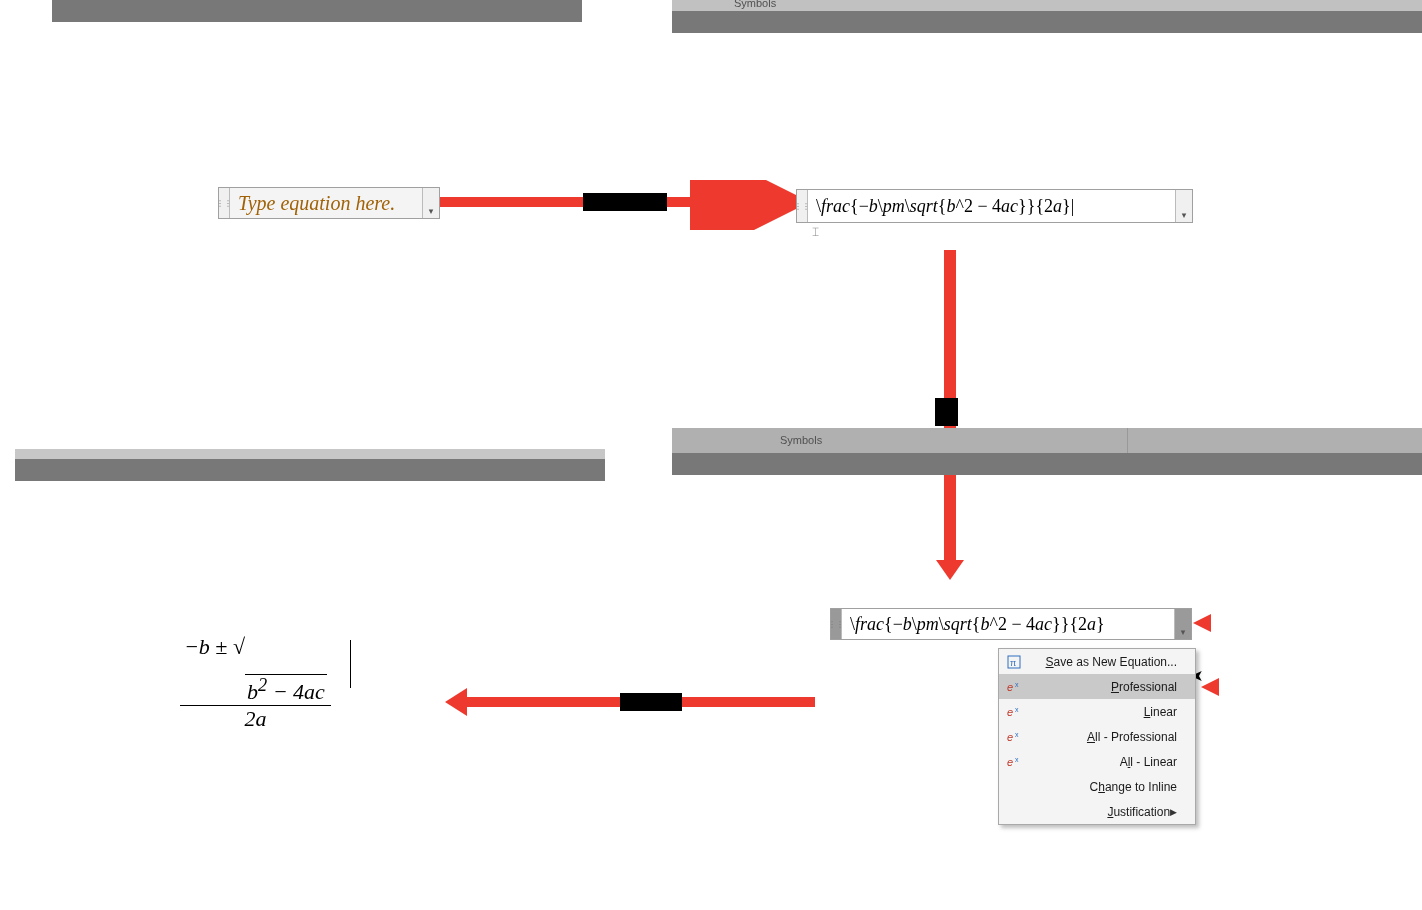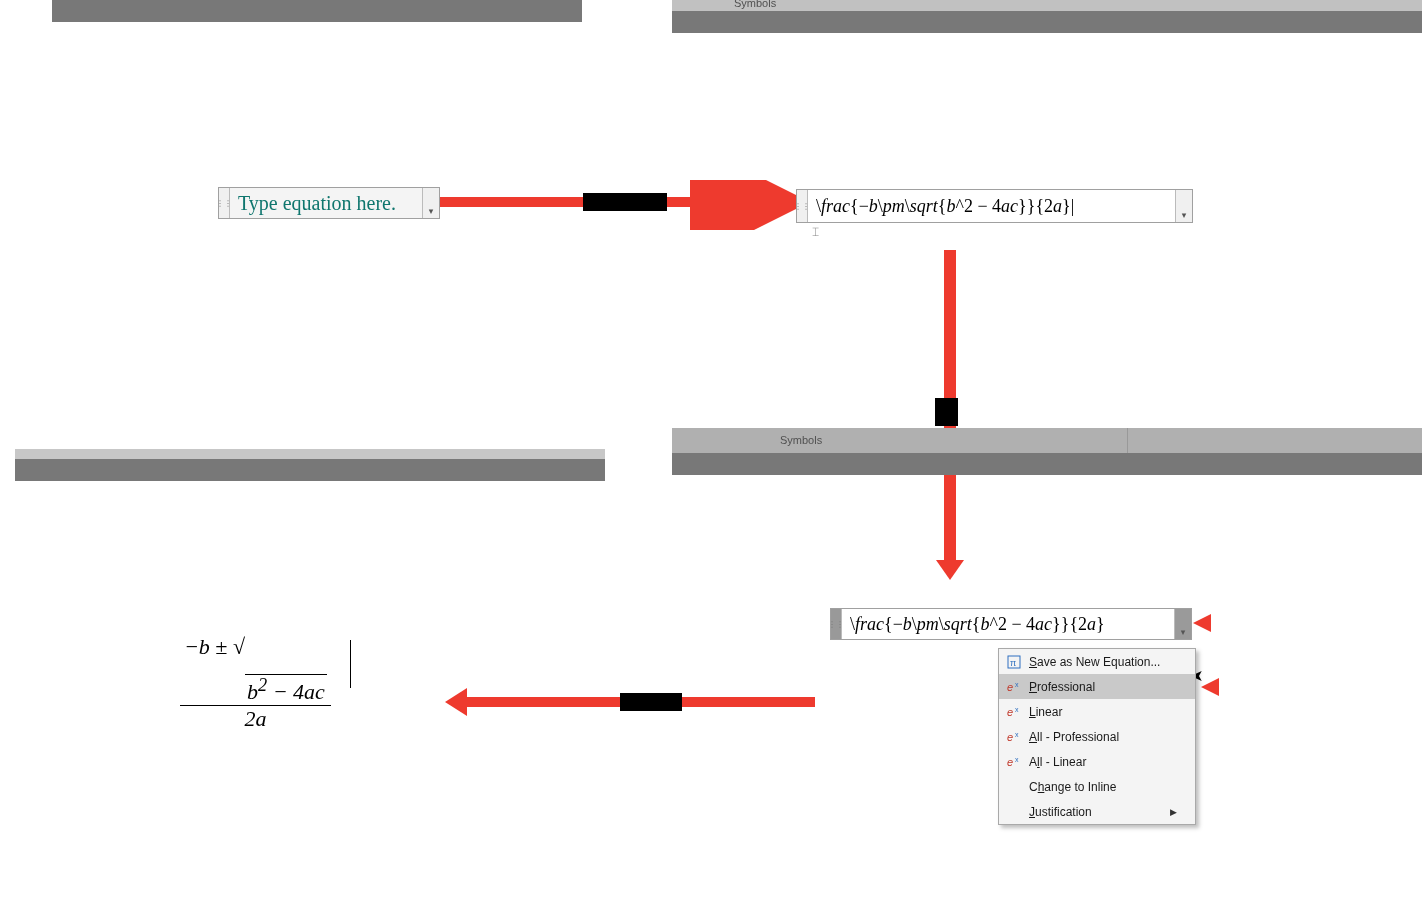--- a/index.html
+++ b/index.html
@@ -46,21 +46,22 @@
     align-items:center;
     justify-content:center;
     font-size: 8px;
     color:#777;
   }
   .eq-content {
     flex: 1;
     padding: 2px 8px;
     font-family: "Cambria Math", "Times New Roman", serif;
     font-size: 20px;
-    color:#0f766e;
+    color:#a16207;
+    font-style: italic;
     display:flex;
     align-items:center;
   }
   .eq-content.code {
     font-style: normal;
     color:#000;
     font-size: 18px;
   }
   .eq-dd {
     width: 16px;
@@ -112,21 +113,21 @@
     height:25px;
     padding:0 18px 0 4px;
   }
   .ctx-item .ico {
     width:22px;
     display:flex;
     align-items:center;
     justify-content:center;
     font-size:12px;
   }
-  .ctx-item .lbl { flex:1; padding-left:4px;}
+  .ctx-item .lbl { flex:1; padding-left:4px;text-align:right;}
   .ctx-item.highlight { background:#c9c9c9; }
   .ctx-item .arrow { font-size:9px; color:#333; }
   .und { text-decoration: underline; }
 
   
   .blackbar { background:#000; position:absolute;}
 </style>
 </head>
 <body>
 

